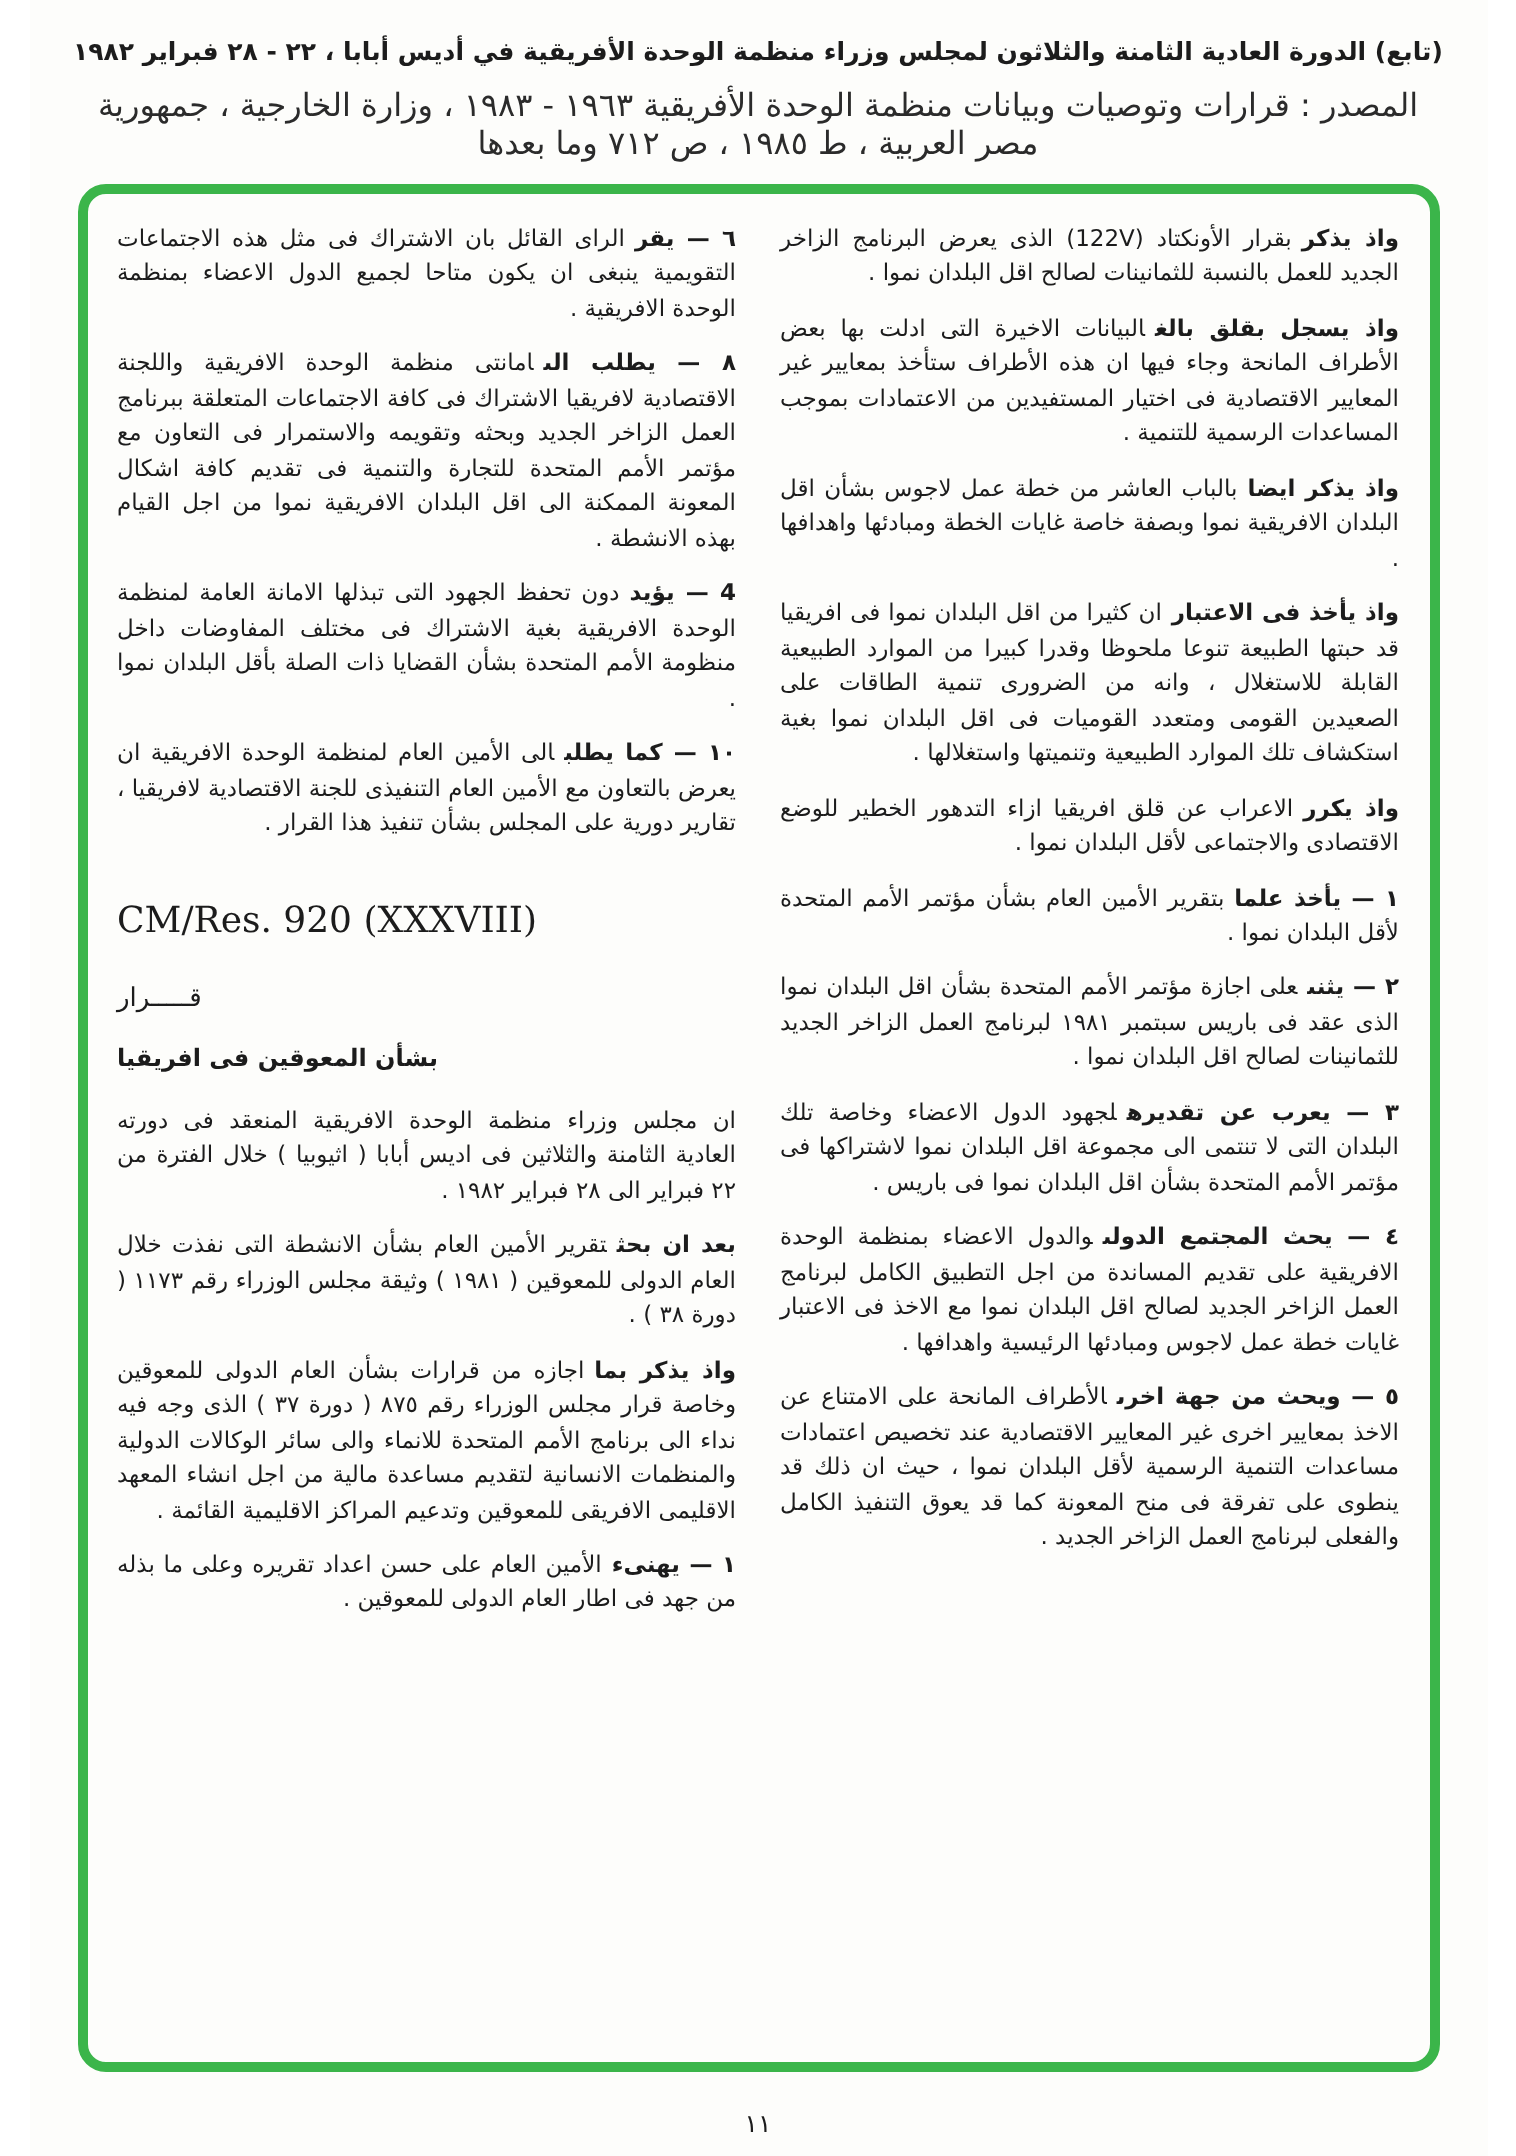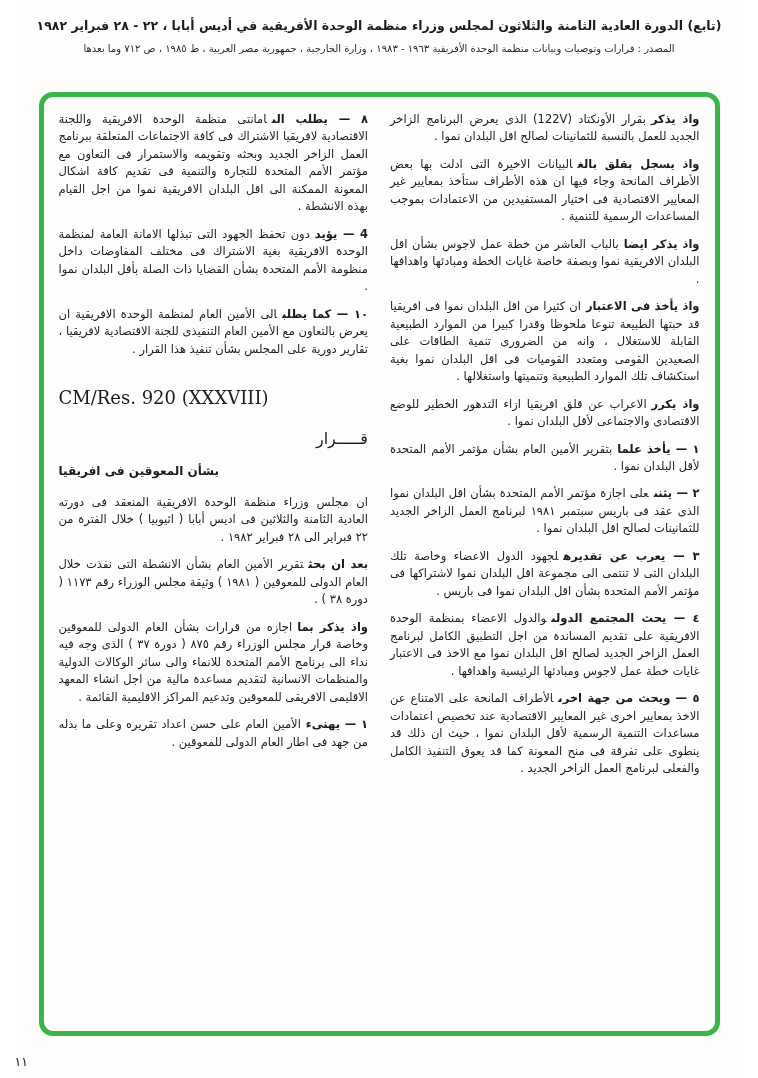--- a/index.html
+++ b/index.html
@@ -21,21 +21,21 @@
     top: 16px; left: 22px; right: 22px;
     text-align: center;
     direction: rtl;
   }
   .header-title {
     font-weight: bold;
     font-size: 12.5px;
     line-height: 1.6;
   }
   .header-source {
-    font-size: 10px;
+    font-size: 16px;
     margin-top: 7px;
     color: #2b2b2b;
   }
   .content-frame {
     position: absolute;
     top: 92px; left: 24px; right: 24px; bottom: 42px;
     border: 5px solid var(--accent, #3bb54a);
     border-radius: 14px;
     padding: 14px 15px 10px 15px;
     background: var(--paper, #fdfdfb);
@@ -61,33 +61,34 @@
     margin-left: 5px;
   }
   .block-ref {
     direction: ltr;
     text-align: left;
     font-family: "DejaVu Serif", "Liberation Serif", serif;
     font-size: 18px;
     margin: 26px 0 16px 0;
   }
   .block-center {
-    text-align: right;
+    text-align: left;
     margin: 2px 0 10px 0;
-    font-size: 16px;
+    font-size: 13px;
   }
   .block-title {
     text-align: left;
     margin: 0 0 14px 0;
     font-size: 12px;
   }
   .block-title .rest { font-weight: bold; }
   .page-footer {
     position: absolute;
     bottom: 8px; left: 0; right: 0;
+    text-align: center;
   }
   .page-number {
     font-size: 12.5px;
     letter-spacing: 3px;
   }
 </style>
 </head>
 <body>
 
 <div class="page">
@@ -109,20 +110,21 @@
           <p class="para block-para"><b class="lead">واذ يكرر</b><span class="rest">الاعراب عن قلق افريقيا ازاء التدهور الخطير للوضع الاقتصادى والاجتماعى لأقل البلدان نموا .</span></p>
           <p class="para block-para"><b class="lead">١ — يأخذ علما</b><span class="rest">بتقرير الأمين العام بشأن مؤتمر الأمم المتحدة لأقل البلدان نموا .</span></p>
           <p class="para block-para"><b class="lead">٢ — يثنى</b><span class="rest">على اجازة مؤتمر الأمم المتحدة بشأن اقل البلدان نموا الذى عقد فى باريس سبتمبر ١٩٨١ لبرنامج العمل الزاخر الجديد للثمانينات لصالح اقل البلدان نموا .</span></p>
           <p class="para block-para"><b class="lead">٣ — يعرب عن تقديره</b><span class="rest">لجهود الدول الاعضاء وخاصة تلك البلدان التى لا تنتمى الى مجموعة اقل البلدان نموا لاشتراكها فى مؤتمر الأمم المتحدة بشأن اقل البلدان نموا فى باريس .</span></p>
           <p class="para block-para"><b class="lead">٤ — يحث المجتمع الدولى</b><span class="rest">والدول الاعضاء بمنظمة الوحدة الافريقية على تقديم المساندة من اجل التطبيق الكامل لبرنامج العمل الزاخر الجديد لصالح اقل البلدان نموا مع الاخذ فى الاعتبار غايات خطة عمل لاجوس ومبادئها الرئيسية واهدافها .</span></p>
           <p class="para block-para"><b class="lead">٥ — ويحث من جهة اخرى</b><span class="rest">الأطراف المانحة على الامتناع عن الاخذ بمعايير اخرى غير المعايير الاقتصادية عند تخصيص اعتمادات مساعدات التنمية الرسمية لأقل البلدان نموا ، حيث ان ذلك قد ينطوى على تفرقة فى منح المعونة كما قد يعوق التنفيذ الكامل والفعلى لبرنامج العمل الزاخر الجديد .</span></p>
         </section>
 
       <section class="column">
 
+      <p class="para block-para"><b class="lead">٦ — يقر</b><span class="rest">الراى القائل بان الاشتراك فى مثل هذه الاجتماعات التقويمية ينبغى ان يكون متاحا لجميع الدول الاعضاء بمنظمة الوحدة الافريقية .</span></p>
           <p class="para block-para"><b class="lead">٨ — يطلب الى</b><span class="rest">امانتى منظمة الوحدة الافريقية واللجنة الاقتصادية لافريقيا الاشتراك فى كافة الاجتماعات المتعلقة ببرنامج العمل الزاخر الجديد وبحثه وتقويمه والاستمرار فى التعاون مع مؤتمر الأمم المتحدة للتجارة والتنمية فى تقديم كافة اشكال المعونة الممكنة الى اقل البلدان الافريقية نموا من اجل القيام بهذه الانشطة .</span></p>
           <p class="para block-para"><b class="lead">4 — يؤيد</b><span class="rest">دون تحفظ الجهود التى تبذلها الامانة العامة لمنظمة الوحدة الافريقية بغية الاشتراك فى مختلف المفاوضات داخل منظومة الأمم المتحدة بشأن القضايا ذات الصلة بأقل البلدان نموا .</span></p>
           <p class="para block-para"><b class="lead">١٠ — كما يطلب</b><span class="rest">الى الأمين العام لمنظمة الوحدة الافريقية ان يعرض بالتعاون مع الأمين العام التنفيذى للجنة الاقتصادية لافريقيا ، تقارير دورية على المجلس بشأن تنفيذ هذا القرار .</span></p>
           <p class="para block-ref" dir="ltr"><span class="rest">CM/Res. 920 (XXXVIII)</span></p>
           <p class="para block-center"><span class="rest">قـــــرار</span></p>
           <p class="para block-title"><span class="rest">بشأن المعوقين فى افريقيا</span></p>
           <p class="para block-para"><span class="rest">ان مجلس وزراء منظمة الوحدة الافريقية المنعقد فى دورته العادية الثامنة والثلاثين فى اديس أبابا ( اثيوبيا ) خلال الفترة من ٢٢ فبراير الى ٢٨ فبراير ١٩٨٢ .</span></p>
           <p class="para block-para"><b class="lead">بعد ان بحث</b><span class="rest">تقرير الأمين العام بشأن الانشطة التى نفذت خلال العام الدولى للمعوقين ( ١٩٨١ ) وثيقة مجلس الوزراء رقم ١١٧٣ ( دورة ٣٨ ) .</span></p>
           <p class="para block-para"><b class="lead">واذ يذكر بما</b><span class="rest">اجازه من قرارات بشأن العام الدولى للمعوقين وخاصة قرار مجلس الوزراء رقم ٨٧٥ ( دورة ٣٧ ) الذى وجه فيه نداء الى برنامج الأمم المتحدة للانماء والى سائر الوكالات الدولية والمنظمات الانسانية لتقديم مساعدة مالية من اجل انشاء المعهد الاقليمى الافريقى للمعوقين وتدعيم المراكز الاقليمية القائمة .</span></p>
           <p class="para block-para"><b class="lead">١ — يهنىء</b><span class="rest">الأمين العام على حسن اعداد تقريره وعلى ما بذله من جهد فى اطار العام الدولى للمعوقين .</span></p>

